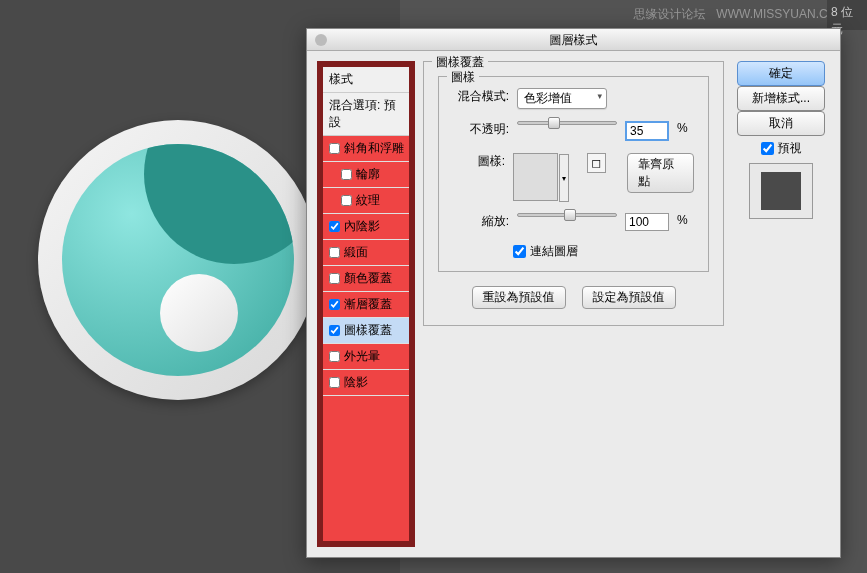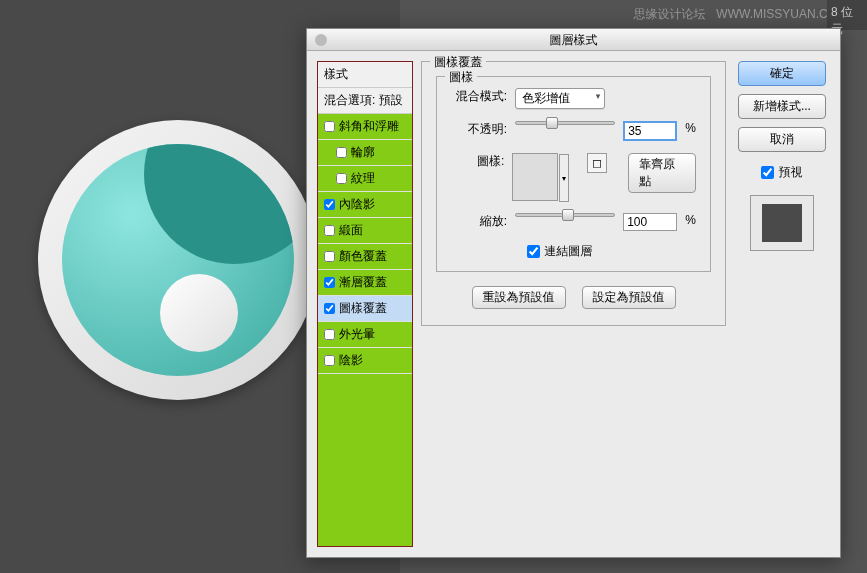--- a/index.html
+++ b/index.html
@@ -10,45 +10,45 @@
 .inner-circle { position: absolute; left: 24px; top: 24px; width: 232px; height: 232px; border-radius: 50%; background: radial-gradient(circle at 30% 30%, #8fe6e0, #3aa89e); overflow: hidden; }
 .swoosh { position: absolute; right: -30px; top: -60px; width: 180px; height: 180px; border-radius: 50%; background: #2a9188; }
 .small-dot { position: absolute; left: 98px; top: 130px; width: 78px; height: 78px; border-radius: 50%; background: linear-gradient(135deg, #fff, #e0e0e0); }
 .watermark { position: absolute; top: 6px; right: 12px; color: #999; font-size: 10px; }
 .watermark span { margin-right: 8px; }
 .info-panel { position: absolute; right: 0; top: 0; width: 40px; height: 30px; background: #424242; color: #ccc; padding: 4px; font-size: 10px; }
 .dialog { position: absolute; left: 306px; top: 28px; width: 535px; height: 530px; background: #ebebeb; border: 1px solid #888; box-shadow: 0 4px 20px rgba(0,0,0,0.4); }
 .dialog-titlebar { height: 22px; background: linear-gradient(#f8f8f8, #d8d8d8); border-bottom: 1px solid #aaa; text-align: center; line-height: 22px; position: relative; }
 .close-dot { position: absolute; left: 8px; top: 5px; width: 12px; height: 12px; border-radius: 50%; background: #bbb; }
 .dialog-body { display: flex; height: calc(100% - 22px); padding: 10px; gap: 8px; }
-.left-panel { width: 98px; border: 1px solid #7f1d1d; background: #84cc16; }
+.left-panel { width: 98px; border: 6px solid #7f1d1d; background: #ef4444; }
 .left-header { padding: 4px 6px; border-bottom: 1px solid #ccc; background: #f0f0f0; }
 .left-subheader { padding: 4px 6px; border-bottom: 1px solid #ccc; background: #f0f0f0; }
 .style-item { padding: 4px 4px 4px 6px; border-bottom: 1px solid #e0e0e0; display: flex; align-items: center; gap: 4px; cursor: pointer; }
 .style-item.selected { background: #c4dbf5; }
 .style-item input[type="checkbox"] { width: 11px; height: 11px; }
 .middle-panel { flex: 1; }
 .fieldset { border: 1px solid #aaa; padding: 10px 14px 16px; position: relative; }
 .legend { position: absolute; top: -8px; left: 8px; background: #ebebeb; padding: 0 4px; }
 .inner-fieldset { border: 1px solid #aaa; padding: 11px 14px; margin-top: 4px; position: relative; }
 .row { display: flex; align-items: flex-start; gap: 8px; margin-bottom: 12px; }
 .row label { width: 56px; text-align: right; }
 .select-box { border: 1px solid #999; background: #fff; padding: 1px 18px 1px 6px; border-radius: 3px; position: relative; min-width: 90px; box-shadow: 0 1px 1px rgba(0,0,0,0.1); }
 .select-arrow { position: absolute; right: 4px; top: 2px; font-size: 9px; color: #555; }
 .slider-track { width: 100px; height: 4px; background: #ccc; border: 1px solid #999; position: relative; border-radius: 2px; }
 .slider-thumb { position: absolute; top: -5px; width: 12px; height: 12px; background: linear-gradient(#fff,#ccc); border: 1px solid #888; border-radius: 2px; }
-.num-input { width: 54px; border: 1px solid #999; background: #fff; padding: 1px 3px; }
+.num-input { width: 44px; border: 1px solid #999; background: #fff; padding: 1px 3px; }
 .num-input.active { border: 2px solid #5a9ee8; }
 .swatch { width: 48px; height: 48px; border: 1px solid #999; background: #ddd; position: relative; }
 .swatch-arrow { position: absolute; right: -12px; top: 0; width: 10px; height: 48px; background: #eee; border: 1px solid #999; display: flex; align-items: center; justify-content: center; font-size: 8px; }
 .small-btn { padding: 2px 10px; border: 1px solid #999; background: linear-gradient(#fff,#e0e0e0); border-radius: 4px; cursor: pointer; }
 .icon-btn { width: 20px; height: 20px; border: 1px solid #999; background: #f5f5f5; display: flex; align-items: center; justify-content: center; cursor: pointer; }
-.checkbox-row { display: flex; align-items: center; gap: 4px; margin-left: 76px; }
+.checkbox-row { display: flex; align-items: center; gap: 4px; margin-left: 60px; }
 .preset-buttons { display: flex; gap: 16px; margin-top: 14px; justify-content: center; }
-.right-panel { width: 98px; display: flex; flex-direction: column; gap: 8px; align-items: center; }
+.right-panel { width: 98px; display: flex; flex-direction: column; gap: 0; align-items: center; }
 .btn { width: 88px; padding: 3px 0; border: 1px solid #888; background: linear-gradient(#fdfdfd,#e4e4e4); border-radius: 4px; cursor: pointer; text-align: center; }
 .btn.primary { background: linear-gradient(#d0e6ff,#95c5f8); border-color: #5a8fd0; }
 .preview-row { display: flex; align-items: center; gap: 4px; margin-top: 4px; }
 .preview-box { width: 64px; height: 56px; border: 1px solid #999; background: #e8e8e8; display: flex; align-items: center; justify-content: center; margin-top: 6px; }
 .preview-inner { width: 40px; height: 38px; background: #4a4a4a; }
 </style>
 </head>
 <body>
 
 <div class="canvas-bg"></div>

